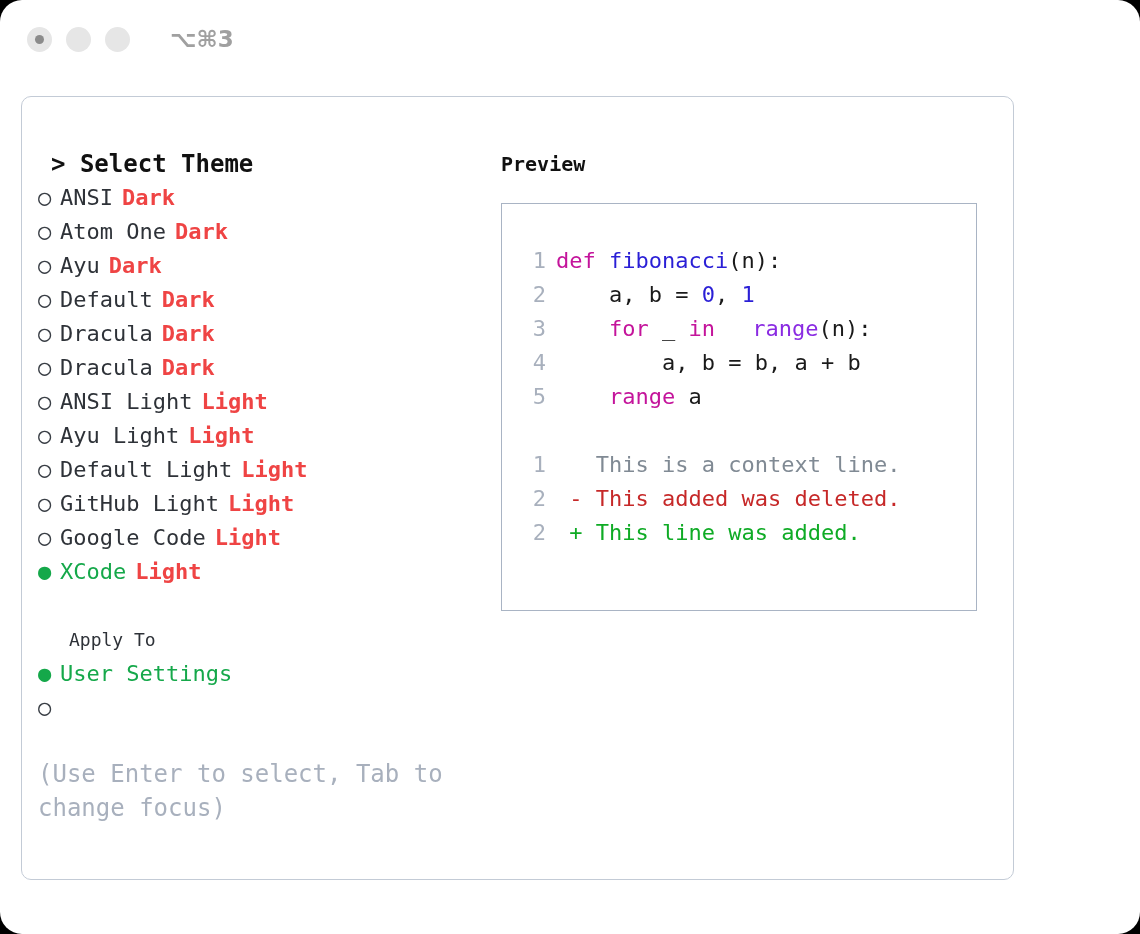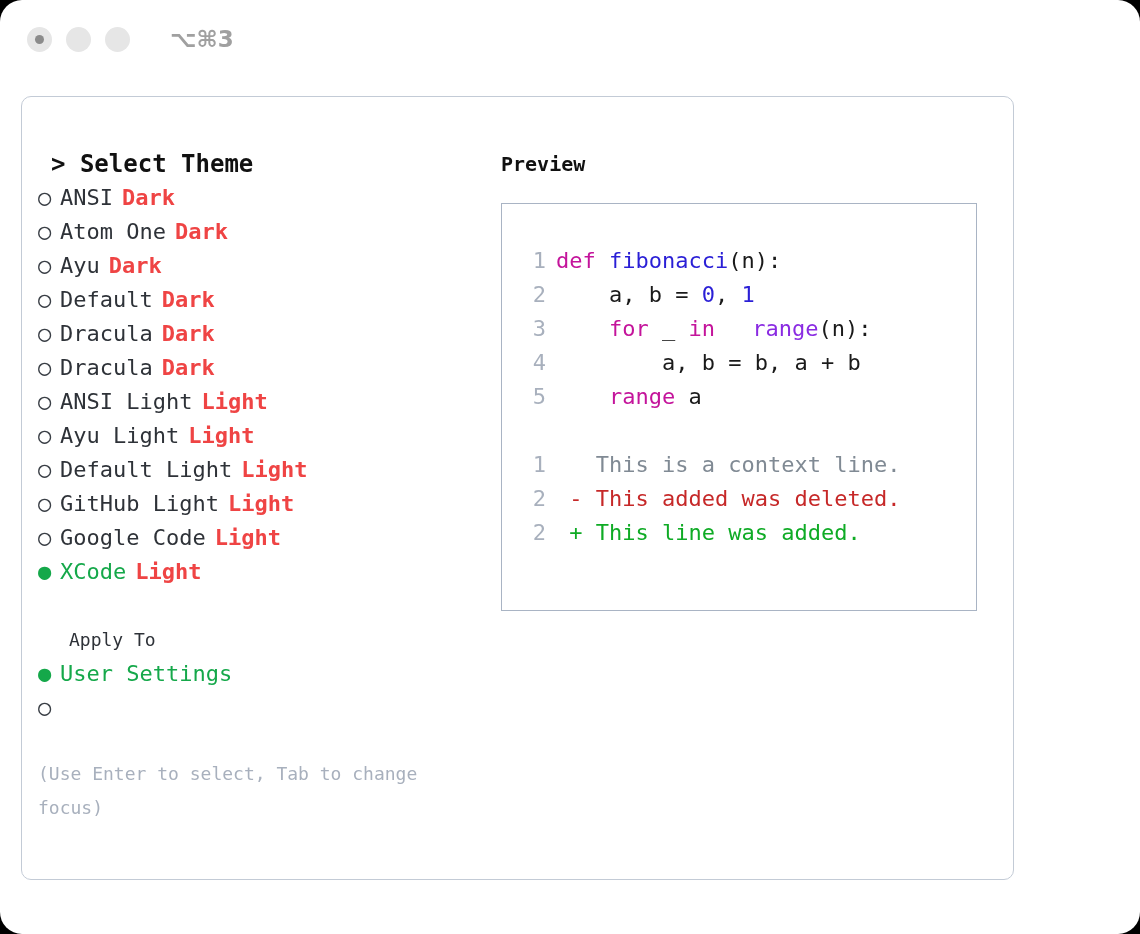--- a/index.html
+++ b/index.html
@@ -139,21 +139,21 @@
   .apply-title {
     font-size: 18px;
     color: #2e3238;
     line-height: 34px;
     padding-left: 31px;
     white-space: pre;
   }
 
   .hint {
     margin-top: 32px;
-    font-size: 18px;
+    font-size: 24px;
     line-height: 34px;
     color: #a8b0bd;
     width: 410px;
     white-space: pre-wrap;
   }
 
   
   .preview-title {
     font-size: 20px;
     font-weight: 700;

